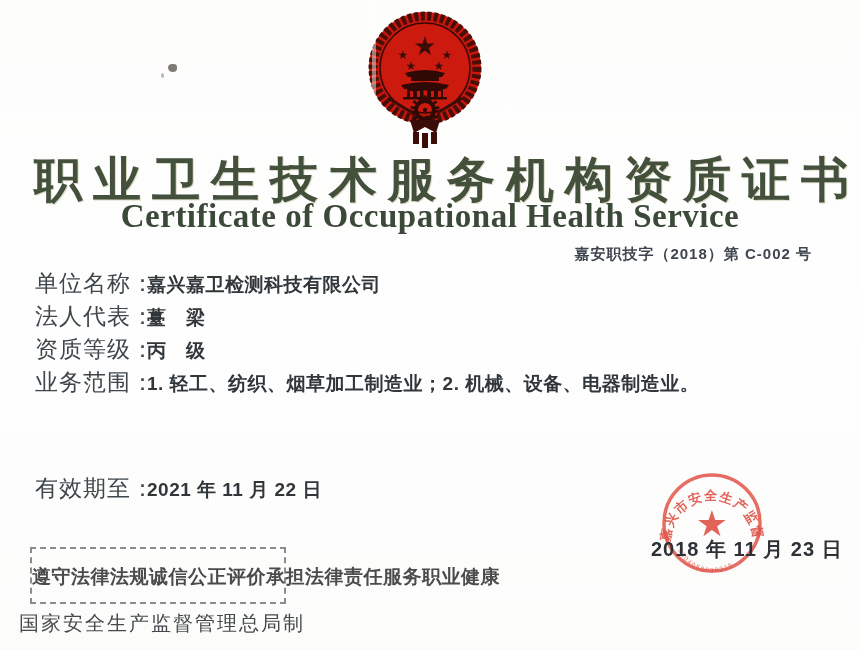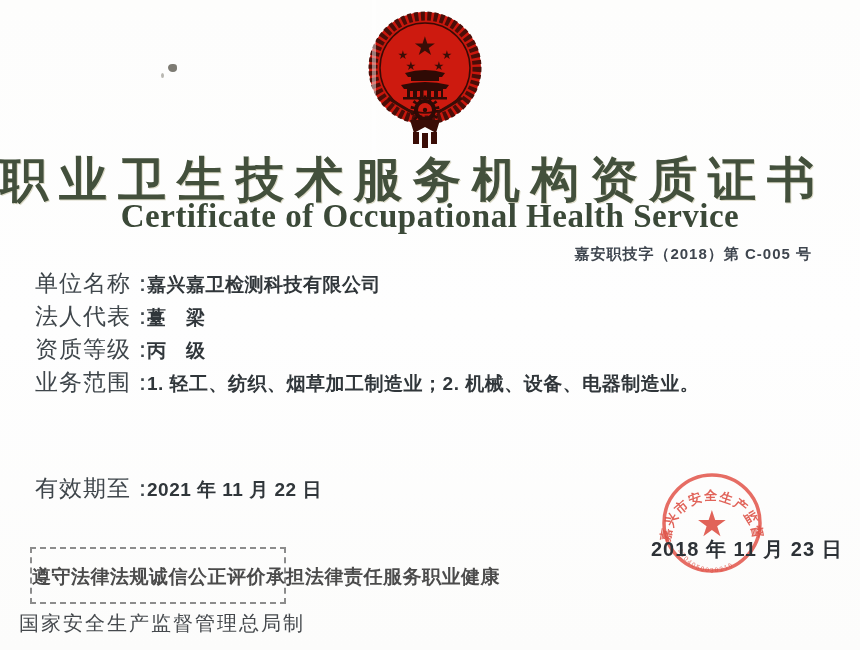--- a/index.html
+++ b/index.html
@@ -8,21 +8,21 @@
     background:linear-gradient(180deg,#fdfdfc 0%,#fefefe 50%,#fcfcfb 100%);
     font-family:"Liberation Sans","DejaVu Sans",sans-serif;overflow:hidden;
   }
   
   .emblem{position:absolute;left:366px;top:6px;width:118px;height:148px;}
   .crease{position:absolute;left:372px;top:0;width:4px;height:162px;background:rgba(255,255,255,.45);}
   .speck{position:absolute;left:168px;top:64px;width:9px;height:8px;background:#5d5a50;border-radius:55% 45% 50% 60%;opacity:.8;}
   .speck2{position:absolute;left:161px;top:73px;width:3px;height:5px;background:#8a887e;border-radius:50%;opacity:.6;}
 
   .title-cn{
-    position:absolute;left:0;top:148px;width:100%;margin:0;text-align:left;
+    position:absolute;left:0;top:148px;width:100%;margin:0;text-align:right;
     font-family:"Liberation Serif","DejaVu Serif",serif;
     font-size:48px;font-weight:bold;color:#43503c;letter-spacing:11px;
     text-shadow:1px 1px 0 rgba(120,110,40,.25);
   }
   .title-en{
     position:absolute;left:0;top:198px;width:100%;text-align:center;
     font-family:"Liberation Serif","DejaVu Serif",serif;
     font-size:33px;font-weight:bold;color:#3b4938;letter-spacing:.5px;
   }
   .cert-no{
@@ -103,21 +103,21 @@
         <rect x="65" y="126" width="6" height="12"></rect>
       </g>
     </svg>
   </div>
   <div class="crease"></div>
   <div class="speck"></div>
   <div class="speck2"></div>
 
   <h1 class="title-cn">职业卫生技术服务机构资质证书</h1>
   <div class="title-en">Certificate of Occupational Health Service</div>
-  <div class="cert-no">嘉安职技字（2018）第 C-005 号</div>
+  <div class="cert-no">嘉安职技字（2018）第 C-002 号</div>
 
   <div class="fields">
     <div class="frow">
       <span class="flabel">单位名称：</span>
       <span class="fvalue">嘉兴嘉卫检测科技有限公司</span>
     </div>
     <div class="frow">
       <span class="flabel">法人代表：</span>
       <span class="fvalue">薹　梁</span>
     </div>

